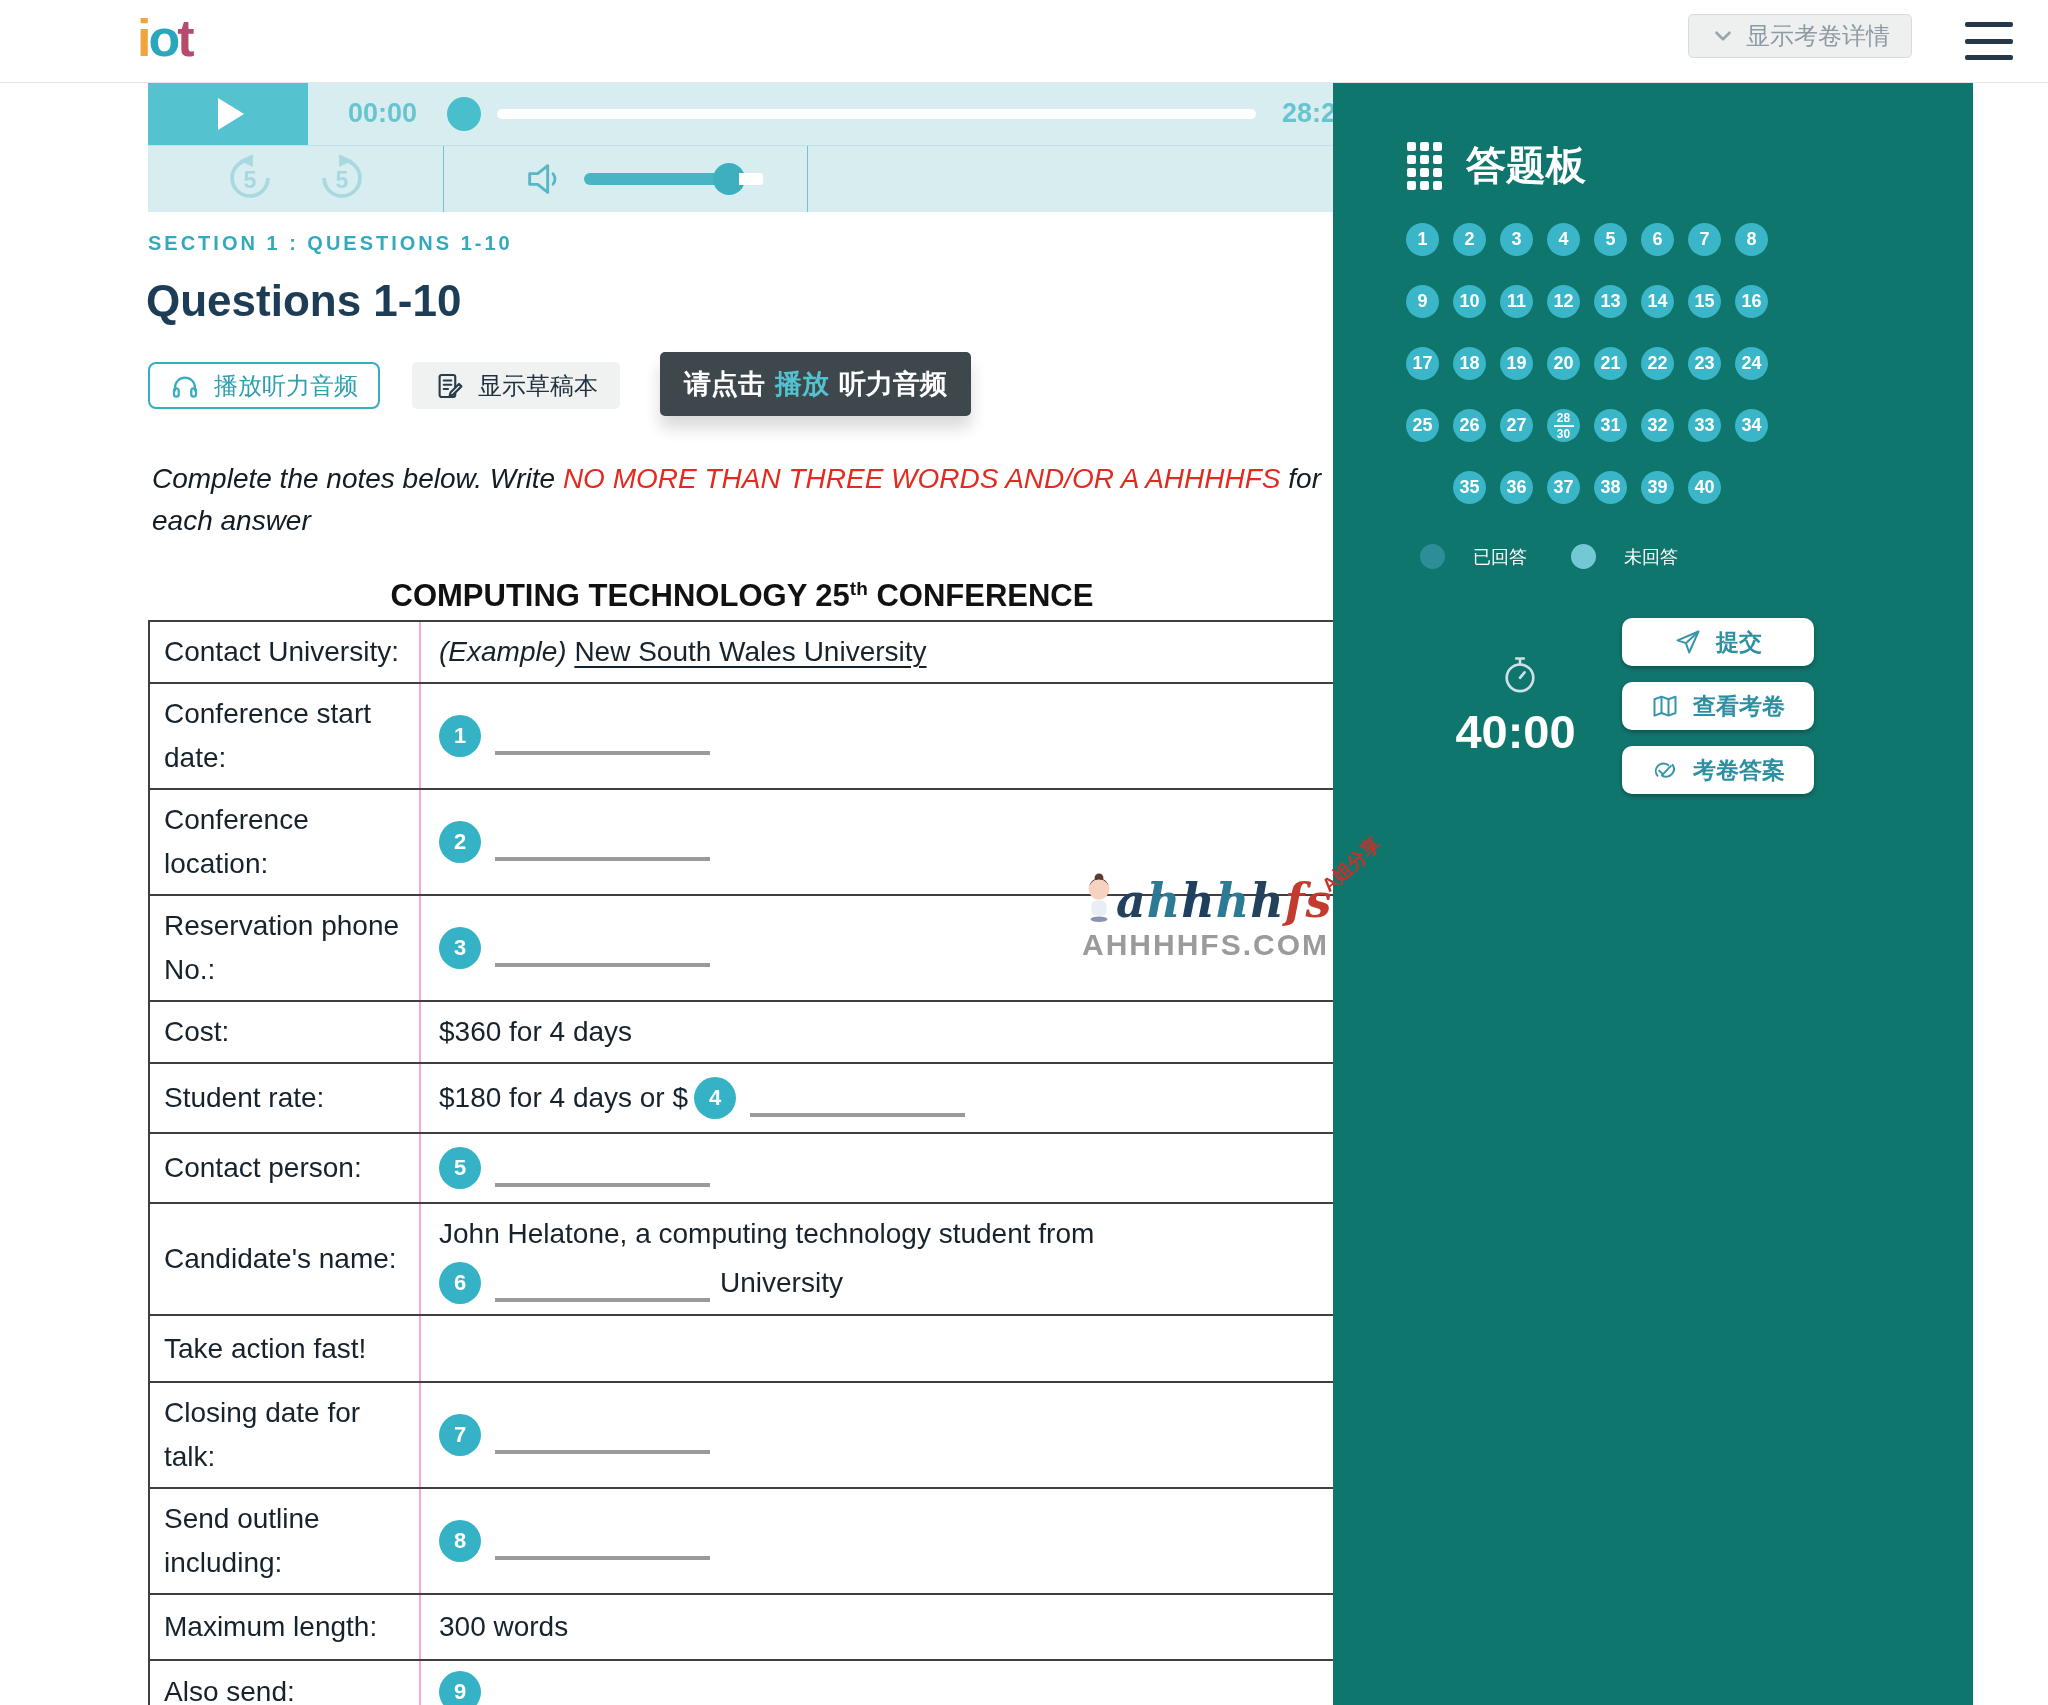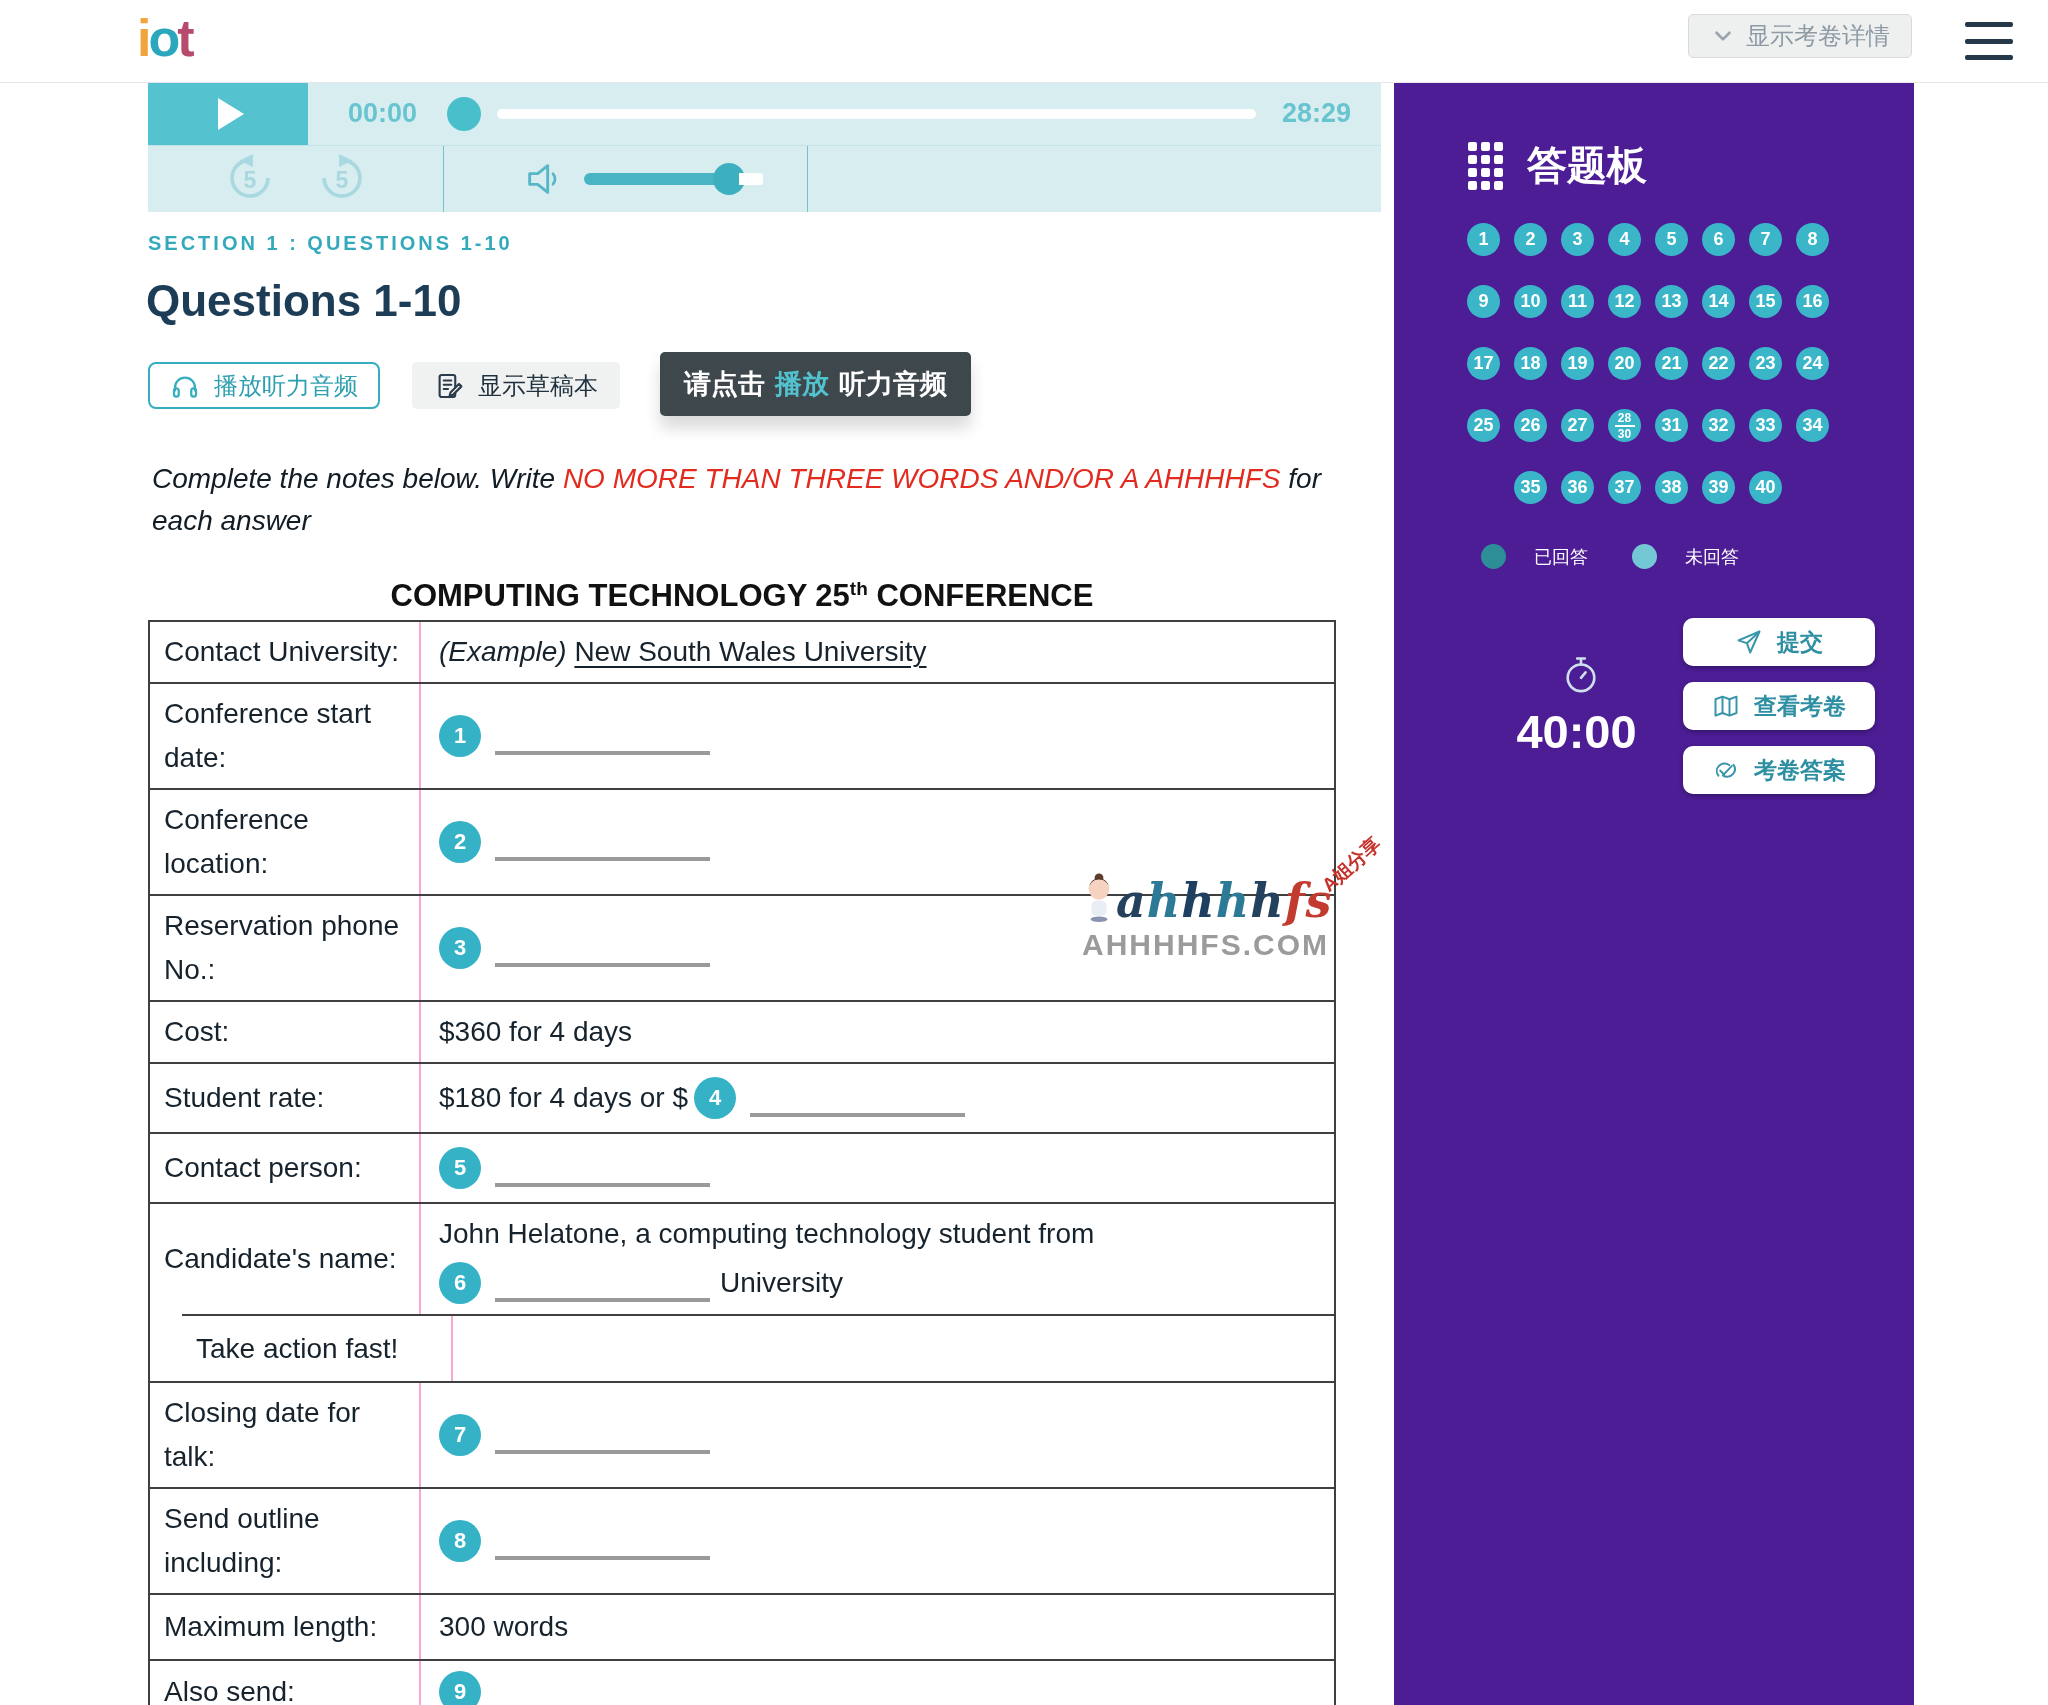--- a/index.html
+++ b/index.html
@@ -65,21 +65,21 @@
   .qline{width:215px;border-bottom:4px solid #9a9a9a;height:0;margin-left:14px;align-self:flex-end;margin-bottom:2px;}
   .qpre{margin-right:6px;}
   .qsuf{margin-left:10px;}
   
   .watermark{position:absolute;left:1082px;top:872px;z-index:4;pointer-events:none;}
   .wm-row{display:flex;align-items:flex-end;}
   .wm-brand{font-family:"DejaVu Serif",serif;font-style:italic;font-weight:bold;font-size:46px;line-height:46px;letter-spacing:1px;}
   .wm-badge{color:#c4322a;font-size:19px;font-weight:bold;transform:rotate(-42deg);transform-origin:left bottom;margin-left:2px;margin-bottom:26px;white-space:nowrap;}
   .wm-domain{color:#9b9b9b;font-size:30px;font-weight:bold;letter-spacing:2px;margin-top:4px;}
   
-  .sidebar{position:absolute;left:1394px;top:82px;width:520px;height:1623px;background:#4c1d95;z-index:3;}
+  .sidebar{position:absolute;left:1333px;top:82px;width:640px;height:1623px;background:#0f766e;z-index:3;}
   .sb-head{position:absolute;left:74px;top:56px;display:flex;align-items:center;gap:24px;}
   .grid-icon{display:grid;grid-template-columns:repeat(3,9px);grid-auto-rows:9px;gap:4px;}
   .grid-icon i{background:#fff;border-radius:2px;}
   .sb-title{color:#fff;font-size:40px;font-weight:800;}
   .qgrid{position:absolute;left:72px;top:141px;width:364px;display:flex;flex-wrap:wrap;column-gap:14px;row-gap:29px;justify-content:center;}
   .gq{width:33px;height:33px;border-radius:50%;background:#3ab6c8;color:#fff;font-size:18px;font-weight:bold;display:flex;align-items:center;justify-content:center;cursor:pointer;flex-shrink:0;}
   .gq-frac{flex-direction:column;font-size:12px;line-height:12px;}
   .gq-frac .fline{width:20px;height:2px;background:#fff;margin:1px 0;}
   .legend{position:absolute;left:87px;top:462px;display:flex;align-items:center;}
   .lg-dot{width:25px;height:25px;border-radius:50%;}
@@ -246,21 +246,21 @@
       <div class="tlabel">Candidate's name:</div>
       <div class="tvalue">
         <div class="line1">John Helatone, a computing technology student from</div>
         <div class="qwrap">
           <span class="qcircle">6</span>
           <span class="qline"></span>
           <span class="qsuf">University</span>
         </div>
       </div>
     </div>
-    <div class="trow" style="min-height: 65px; margin-left: 32px;">
+    <div class="trow" style="min-height: 65px;">
       <div class="tlabel">Take action fast!</div>
       <div class="tvalue"></div>
     </div>
     <div class="trow" style="min-height: 62px;">
       <div class="tlabel">Closing date for talk:</div>
       <div class="tvalue">
         <div class="qwrap">
           <span class="qcircle">7</span>
           <span class="qline"></span>
         </div>

